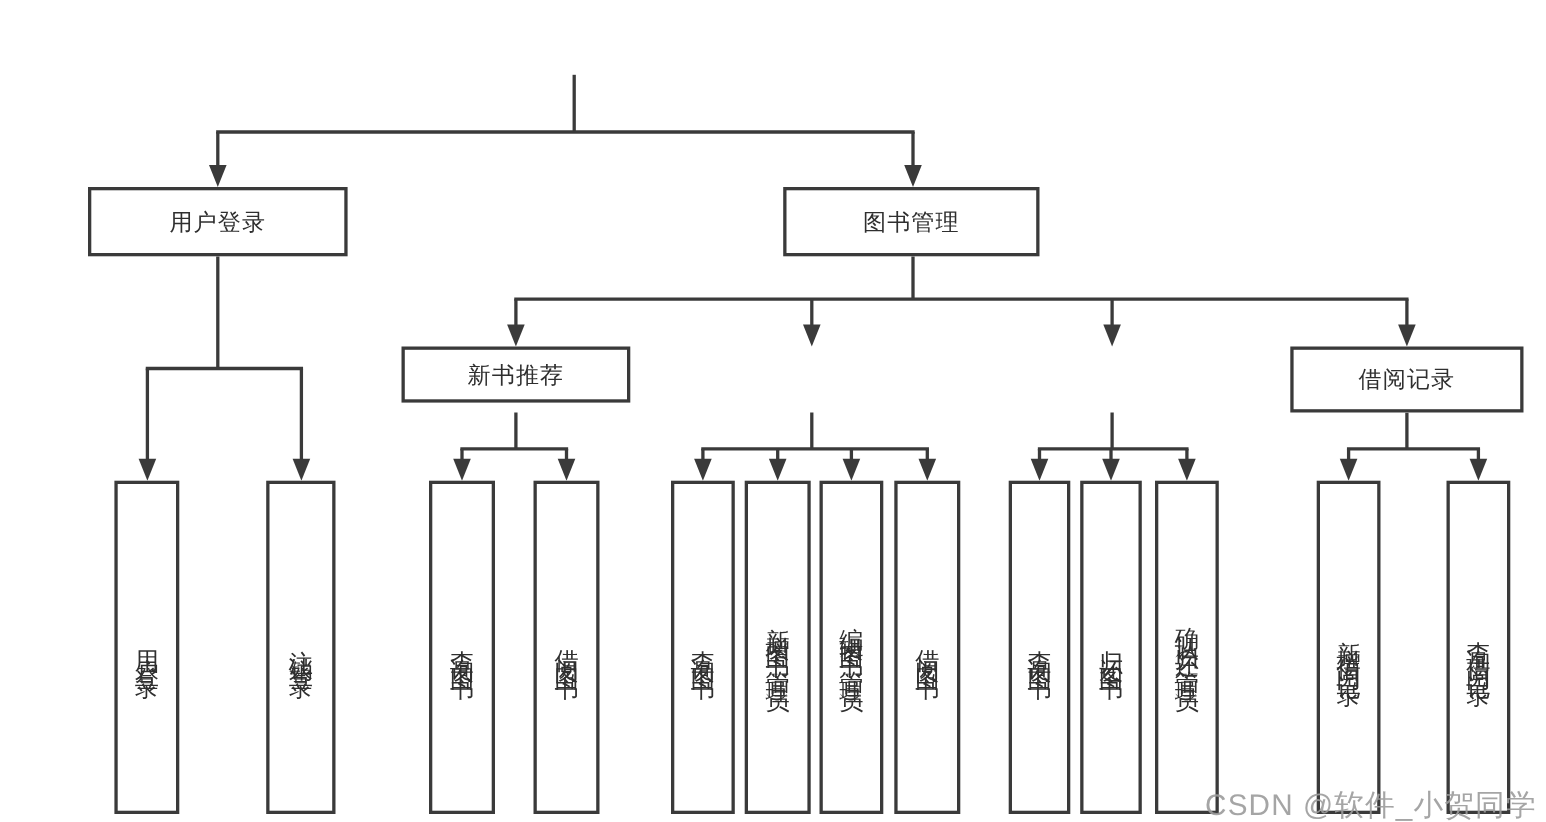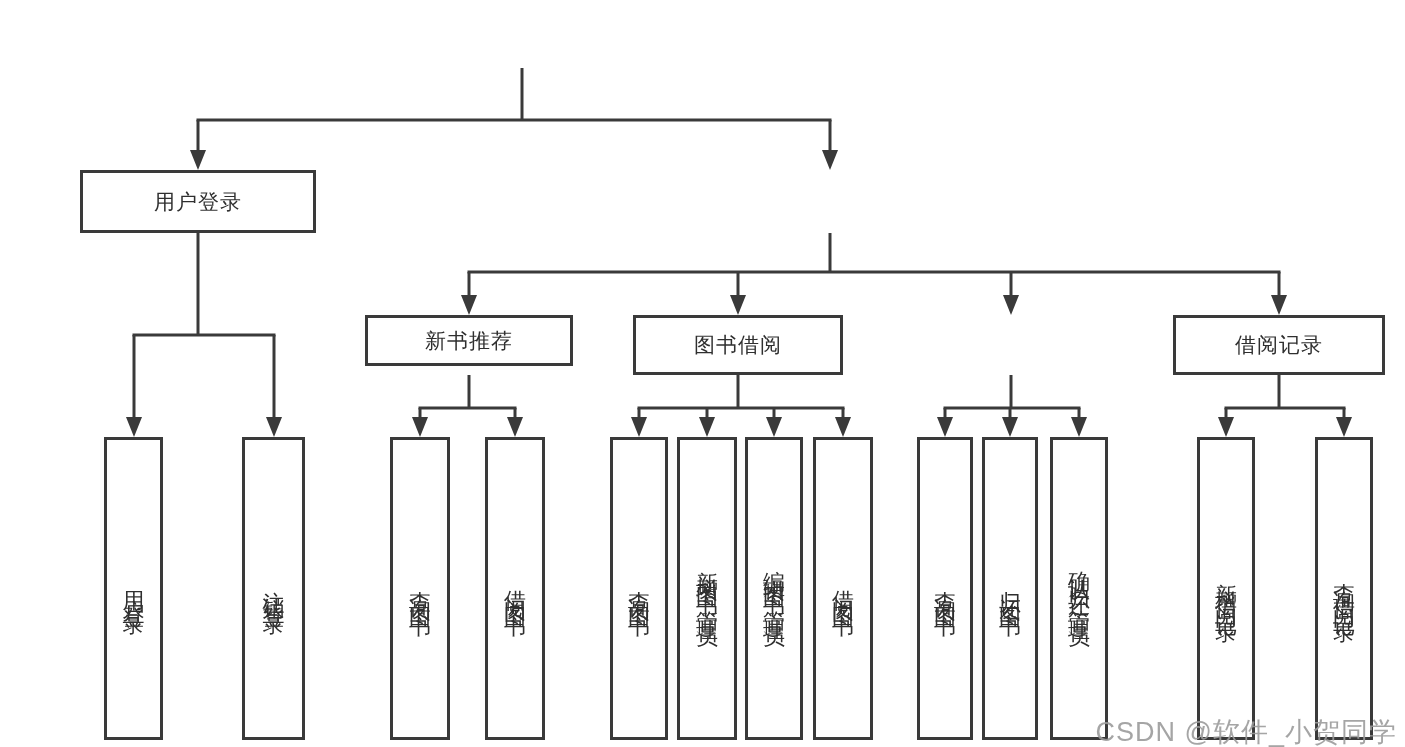--- a/index.html
+++ b/index.html
@@ -124,23 +124,23 @@
       <polygon points="945,437 937,417 953,417"></polygon>
       <polygon points="1010,437 1002,417 1018,417"></polygon>
       <polygon points="1079,437 1071,417 1087,417"></polygon>
       <polygon points="1226,437 1218,417 1234,417"></polygon>
       <polygon points="1344,437 1336,417 1352,417"></polygon>
     </g>
   </svg>
 
 
   <div class="hbox" style="left:80px; top:170px; width:236px; height:63px;">用户登录</div>
+  <div class="hbox" style="left:712px; top:170px; width:233px; height:63px;">图书管理</div>
 
   <div class="hbox" style="left:365px; top:315px; width:208px; height:51px;text-align:right;">新书推荐</div>
-  <div class="hbox" style="left:633px; top:315px; width:210px; height:60px;">图书借阅</div>
   <div class="hbox" style="left:1173px; top:315px; width:212px; height:60px;">借阅记录</div>
 
   <div class="vbox" style="left:104px; width:59px;">
     <span>用户登录</span>
   </div>
   <div class="vbox" style="left:242px; width:63px;">
     <span>注销登录</span>
   </div>
 
   <div class="vbox" style="left:390px; width:60px;">

